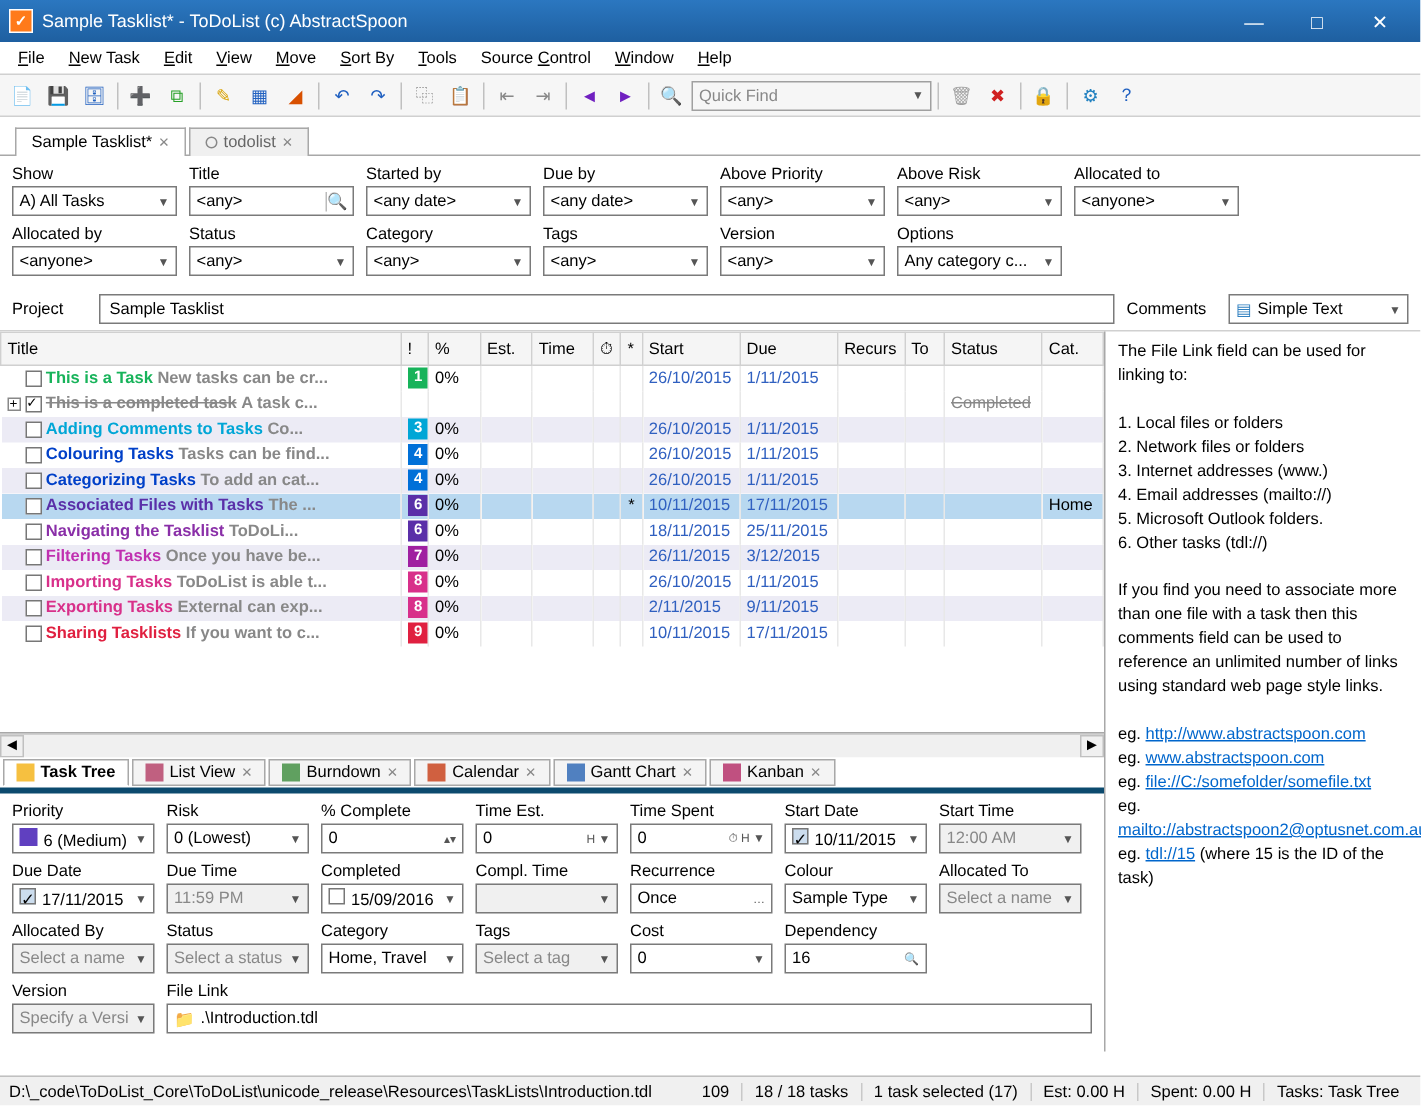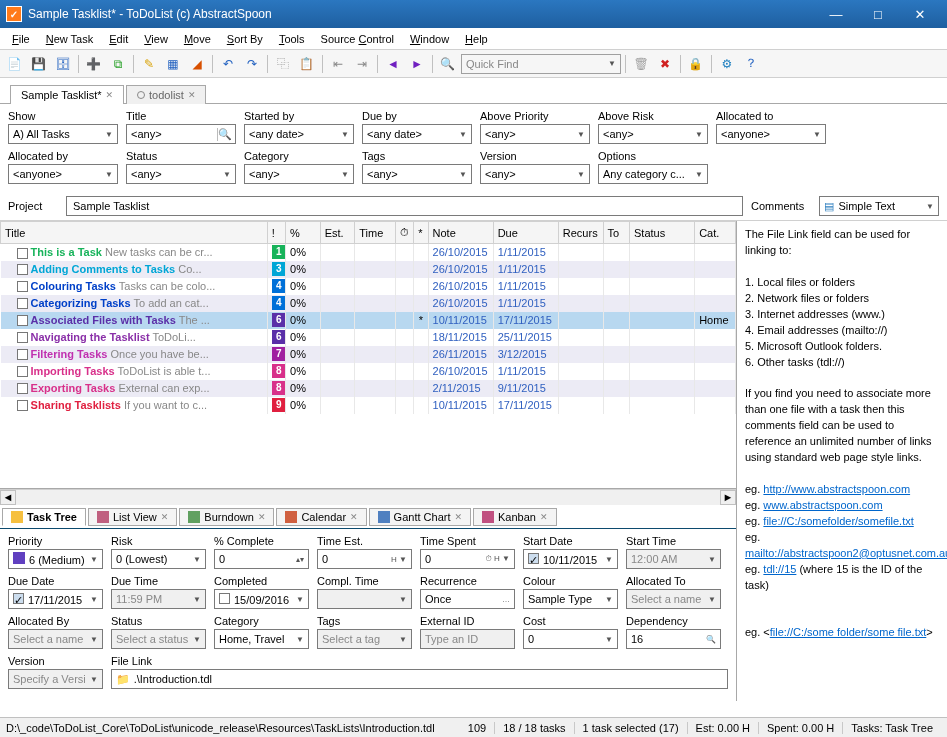--- a/index.html
+++ b/index.html
@@ -53,29 +53,29 @@
 .right-pane a { color: #0066cc; text-decoration: underline; }
 
 
 .grid-wrap { flex: 1; overflow: auto; border-bottom: 1px solid #a8a8a8; position: relative; }
 .grid { width: 100%; border-collapse: collapse; table-layout: fixed; }
 .grid th { background: #f5f5f5; border: 1px solid #d0d0d0; padding: 3px 4px; font-weight: normal; text-align: left; font-size: 11px; height: 22px; white-space: nowrap; overflow: hidden; }
 .grid td { border-right: 1px solid #e8e8e8; padding: 0 4px; height: 17px; white-space: nowrap; overflow: hidden; text-overflow: ellipsis; }
 .grid tr.even td { background: #ecebf5; }
 .grid tr.sel td { background: #b8d8f0 !important; }
 .task-title { font-weight: bold; }
-.task-sub { color: #888; font-weight: normal; }
+.task-sub { color: #888; font-weight: bold; }
 .chk { width: 11px; height: 11px; border: 1px solid #777; display: inline-block; background: #fff; vertical-align: middle; }
 .chk.checked::after { content: "✓"; font-size: 9px; position: relative; top: -3px; left: 0px; }
 .tree-exp { display: inline-block; width: 9px; height: 9px; border: 1px solid #888; text-align: center; line-height: 7px; font-size: 9px; margin-right: 3px; }
 .pri-box { display: inline-block; width: 14px; height: 14px; color: #fff; text-align: center; line-height: 14px; font-size: 10px; font-weight: bold; }
 .strike { text-decoration: line-through; color: #888; }
 
 
-.view-tabs { height: 24px; display: flex; align-items: center; border-bottom: 1px solid #0c4a6e; background: #fff; }
+.view-tabs { height: 24px; display: flex; align-items: center; border-bottom: 4px solid #0c4a6e; background: #fff; }
 .view-tab { border: 1px solid #a8a8a8; padding: 2px 8px; margin-left: 2px; display: flex; align-items: center; gap: 4px; background: #f4f4f4; font-size: 11px; }
 .view-tab.active { background: #fff; font-weight: bold; border-bottom-color: #fff; }
 .view-tab .x { font-size: 9px; color: #888; }
 .vt-icon { width: 12px; height: 12px; display: inline-block; }
 
 
 .details { padding: 6px 8px; }
 .detail-row { display: flex; gap: 8px; margin-bottom: 6px; }
 .detail-group { display: flex; flex-direction: column; gap: 2px; }
 .dinput { height: 20px; border: 1px solid #7a7a7a; padding: 0 4px; display: flex; align-items: center; background: #fff; justify-content: space-between; }
@@ -304,21 +304,21 @@
         </colgroup>
         <thead>
             <tr id="grid-head">
               <th>Title</th>
               <th>!</th>
               <th>%</th>
               <th>Est.</th>
               <th>Time</th>
               <th>⏱</th>
               <th>*</th>
-              <th>Note</th>
+              <th>Start</th>
               <th>Due</th>
               <th>Recurs</th>
               <th>To</th>
               <th>Status</th>
               <th>Cat.</th>
             </tr>
           </thead>
         <tbody id="grid-body">
             <tr>
               <td><span style="display:inline-block;width:12px"></span><span class="chk "></span> <span class="task-title " style="color:#17b35a">This is a Task</span> <span class="task-sub">New tasks can be cr...</span></td>
@@ -328,37 +328,52 @@
               <td></td>
               <td></td>
               <td style="text-align: center;"></td>
               <td style="color: rgb(48, 96, 192);">26/10/2015</td>
               <td style="color: rgb(48, 96, 192);">1/11/2015</td>
               <td></td>
               <td></td>
               <td></td>
               <td></td>
             </tr>
+            <tr>
+              <td><span class="tree-exp">+</span><span class="chk checked"></span> <span class="task-title strike" style="color:#888">This is a completed task</span> <span class="task-sub">A task c...</span></td>
+              <td style="text-align: center;"></td>
+              <td></td>
+              <td></td>
+              <td></td>
+              <td></td>
+              <td style="text-align: center;"></td>
+              <td style="color: rgb(48, 96, 192);"></td>
+              <td style="color: rgb(48, 96, 192);"></td>
+              <td></td>
+              <td></td>
+              <td class="strike">Completed</td>
+              <td></td>
+            </tr>
             <tr class="even">
               <td><span style="display:inline-block;width:12px"></span><span class="chk "></span> <span class="task-title " style="color:#00a6d6">Adding Comments to Tasks</span> <span class="task-sub">Co...</span></td>
               <td style="text-align: center;"><span class="pri-box" style="background:#00a6d6">3</span></td>
               <td>0%</td>
               <td></td>
               <td></td>
               <td></td>
               <td style="text-align: center;"></td>
               <td style="color: rgb(48, 96, 192);">26/10/2015</td>
               <td style="color: rgb(48, 96, 192);">1/11/2015</td>
               <td></td>
               <td></td>
               <td></td>
               <td></td>
             </tr>
             <tr>
-              <td><span style="display:inline-block;width:12px"></span><span class="chk "></span> <span class="task-title " style="color:#0040c8">Colouring Tasks</span> <span class="task-sub">Tasks can be colo...</span></td>
+              <td><span style="display:inline-block;width:12px"></span><span class="chk "></span> <span class="task-title " style="color:#0040c8">Colouring Tasks</span> <span class="task-sub">Tasks can be find...</span></td>
               <td style="text-align: center;"><span class="pri-box" style="background:#0070d8">4</span></td>
               <td>0%</td>
               <td></td>
               <td></td>
               <td></td>
               <td style="text-align: center;"></td>
               <td style="color: rgb(48, 96, 192);">26/10/2015</td>
               <td style="color: rgb(48, 96, 192);">1/11/2015</td>
               <td></td>
               <td></td>
@@ -634,26 +649,20 @@
             <div class="dinput">
               <span>Home, Travel</span>
               <span class="dd">▼</span>
             </div>
           </div>
         <div class="detail-group" style="width:95px">
             <span>Tags</span>
             <div class="dinput disabled">
               <span>Select a tag</span>
               <span class="dd">▼</span>
-            </div>
-          </div>
-        <div class="detail-group" style="width:95px">
-            <span>External ID</span>
-            <div class="dinput disabled">
-              <span>Type an ID</span>
             </div>
           </div>
         <div class="detail-group" style="width:95px">
             <span>Cost</span>
             <div class="dinput">
               <span>0</span>
               <span class="dd">▼</span>
             </div>
           </div>
         <div class="detail-group" style="width:95px">
@@ -697,21 +706,20 @@
       </div><br>
     <p>If you find you need to associate more than one file with a task then this comments field can be used to reference an unlimited number of links using standard web page style links.</p><br>
     <div id="comments-links">
         <p>eg. <a>http://www.abstractspoon.com</a></p>
         <p>eg. <a>www.abstractspoon.com</a></p>
         <p>eg. <a>file://C:/somefolder/somefile.txt</a></p>
         <p>eg. <a>mailto://abstractspoon2@optusnet.com.au</a></p>
       </div>
     <p><span>eg. </span><a>tdl://15</a><span> (where 15 is the ID of the task)</span></p><br>
     <br>
-    <p><span>eg. &lt;</span><a>file://C:/some folder/some file.txt</a><span>&gt;</span></p>
   </div>
 </div>
 
 <div class="statusbar">
   <span class="sb-path">D:\_code\ToDoList_Core\ToDoList\unicode_release\Resources\TaskLists\Introduction.tdl</span>
   <span class="sb-cell">109</span>
   <span class="sb-cell">18 / 18 tasks</span>
   <span class="sb-cell">1 task selected (17)</span>
   <span class="sb-cell">Est: 0.00 H</span>
   <span class="sb-cell">Spent: 0.00 H</span>

